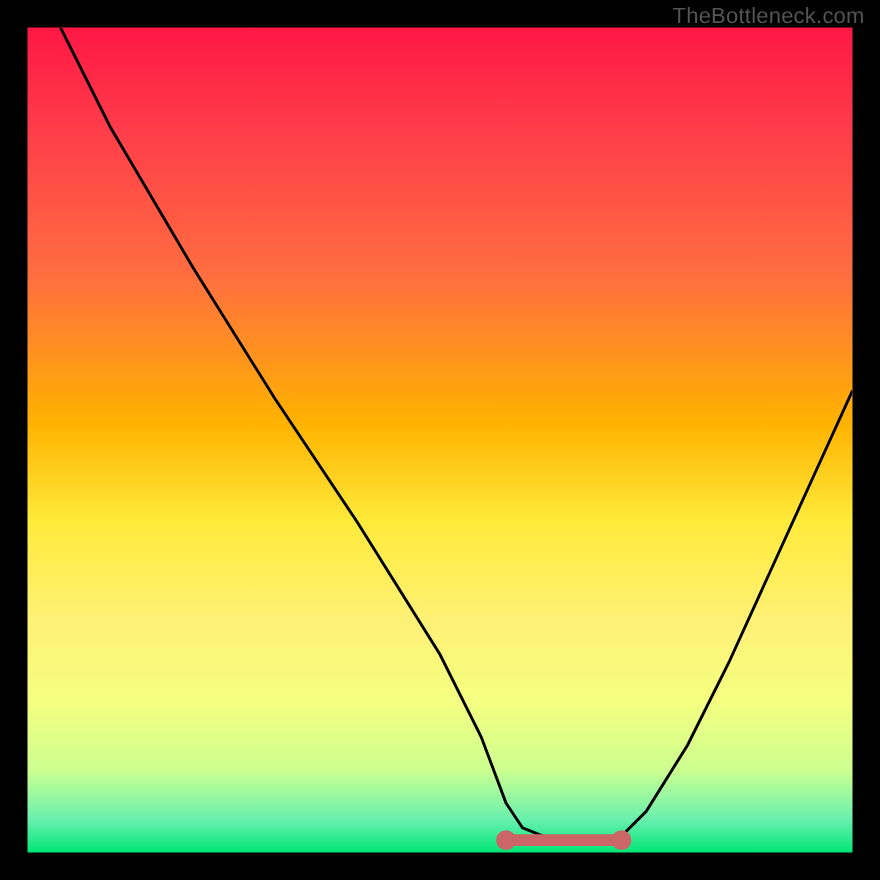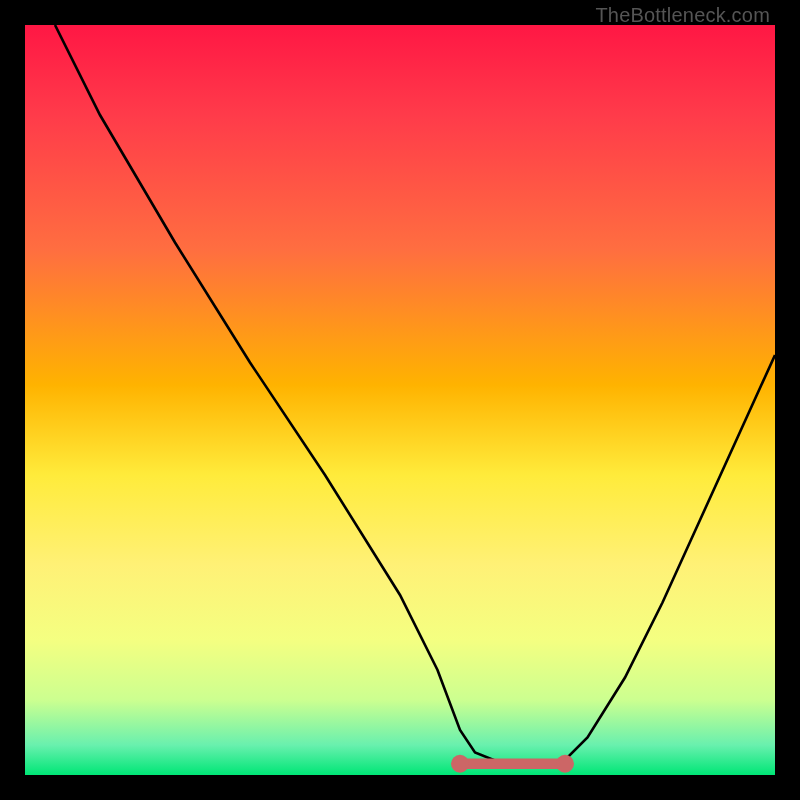--- a/index.html
+++ b/index.html
@@ -26,21 +26,21 @@
       #fff176 72%,
       #f4ff81 82%,
       #ccff90 90%,
       #69f0ae 96%,
       #00e676 100%
     );
   }
   .watermark {
     position: absolute;
     top: 4px;
-    right: 30px;
+    right: 14px;
     font-family: Arial, Helvetica, sans-serif;
     font-size: 20px;
     color: #555;
     letter-spacing: 0.2px;
   }
   svg.curve {
     position: absolute;
     left: 0; top: 0;
     width: 750px; height: 750px;
     pointer-events: none;

